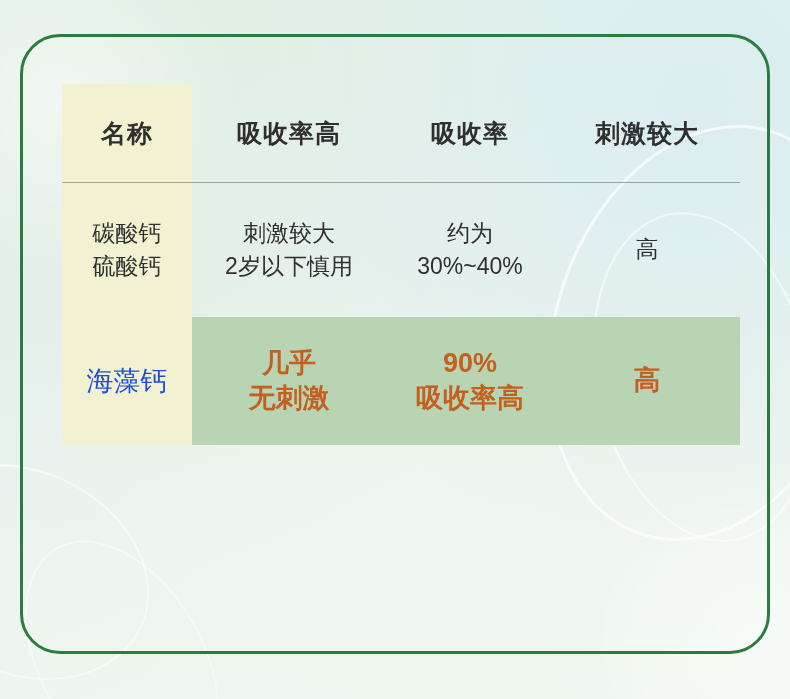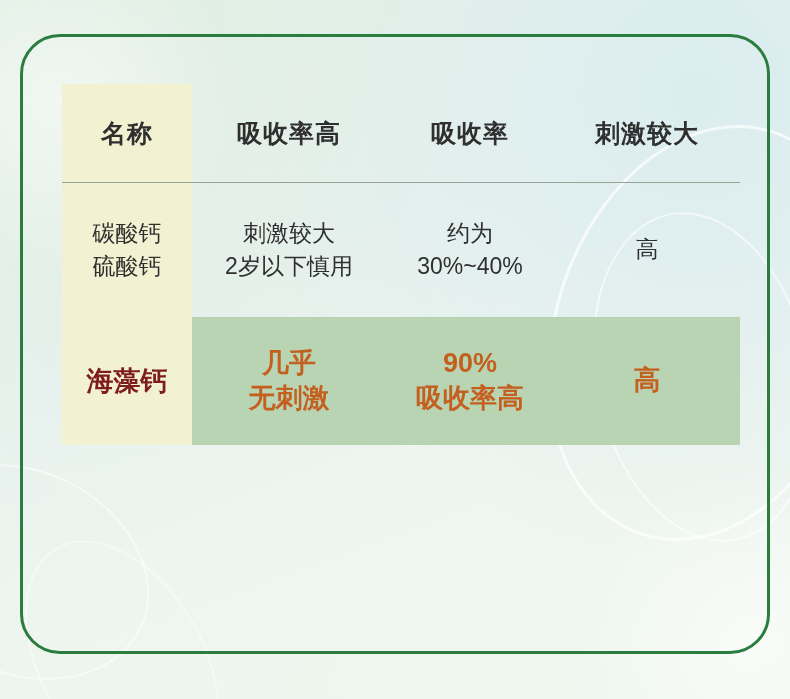--- a/index.html
+++ b/index.html
@@ -119,23 +119,23 @@
     background: #f2f2d2;
   }
   .hl-text {
     color: #c4601f;
     font-size: 27px;
     font-weight: bold;
     line-height: 1.3;
     white-space: pre-line;
   }
   .hl-name {
-    color: #7f1d1d;
+    color: #1d4ed8;
     font-size: 27px;
-    font-weight: bold;
+    font-weight: normal;
   }
 </style>
 </head>
 <body>
 
 <div class="page">
 
   <div class="glow g1"></div>
   <div class="glow g2"></div>
   <div class="swirl s1"></div>

